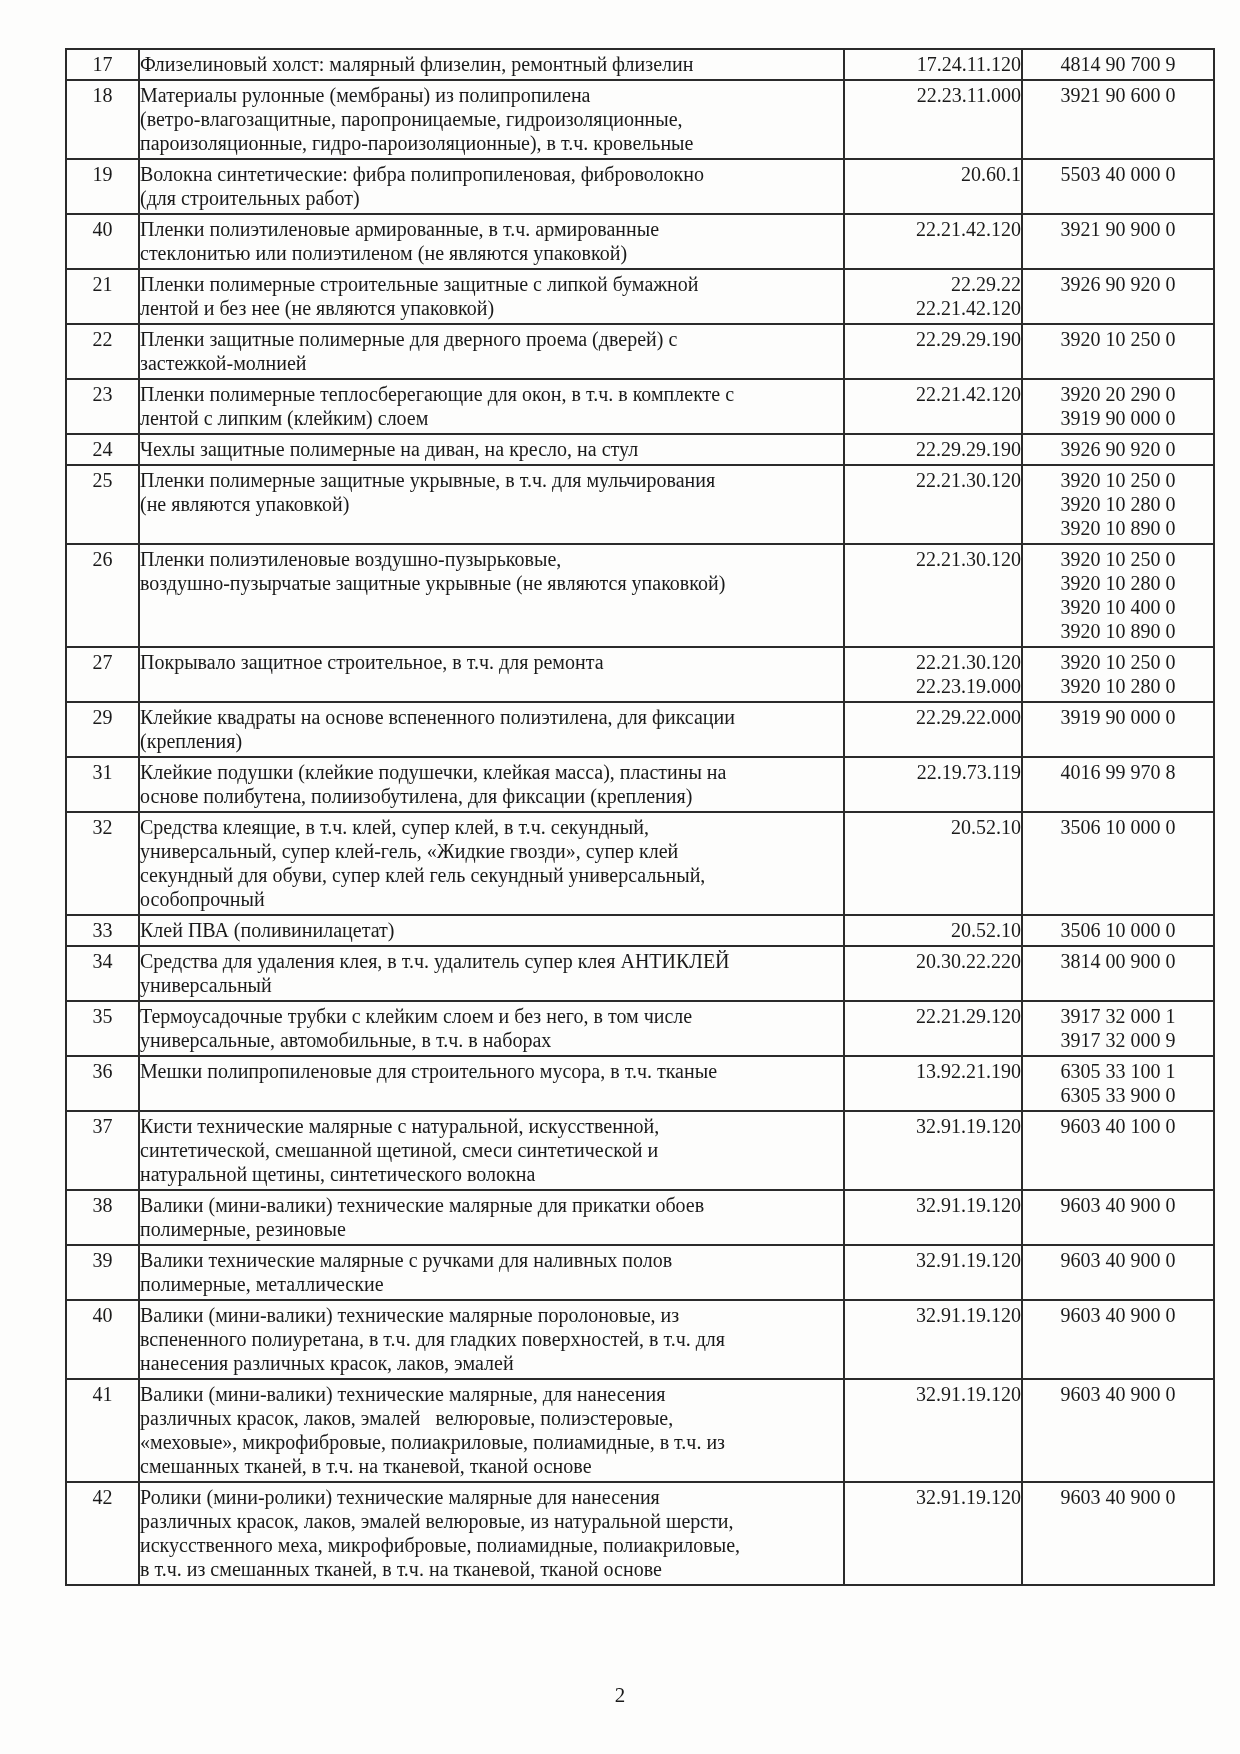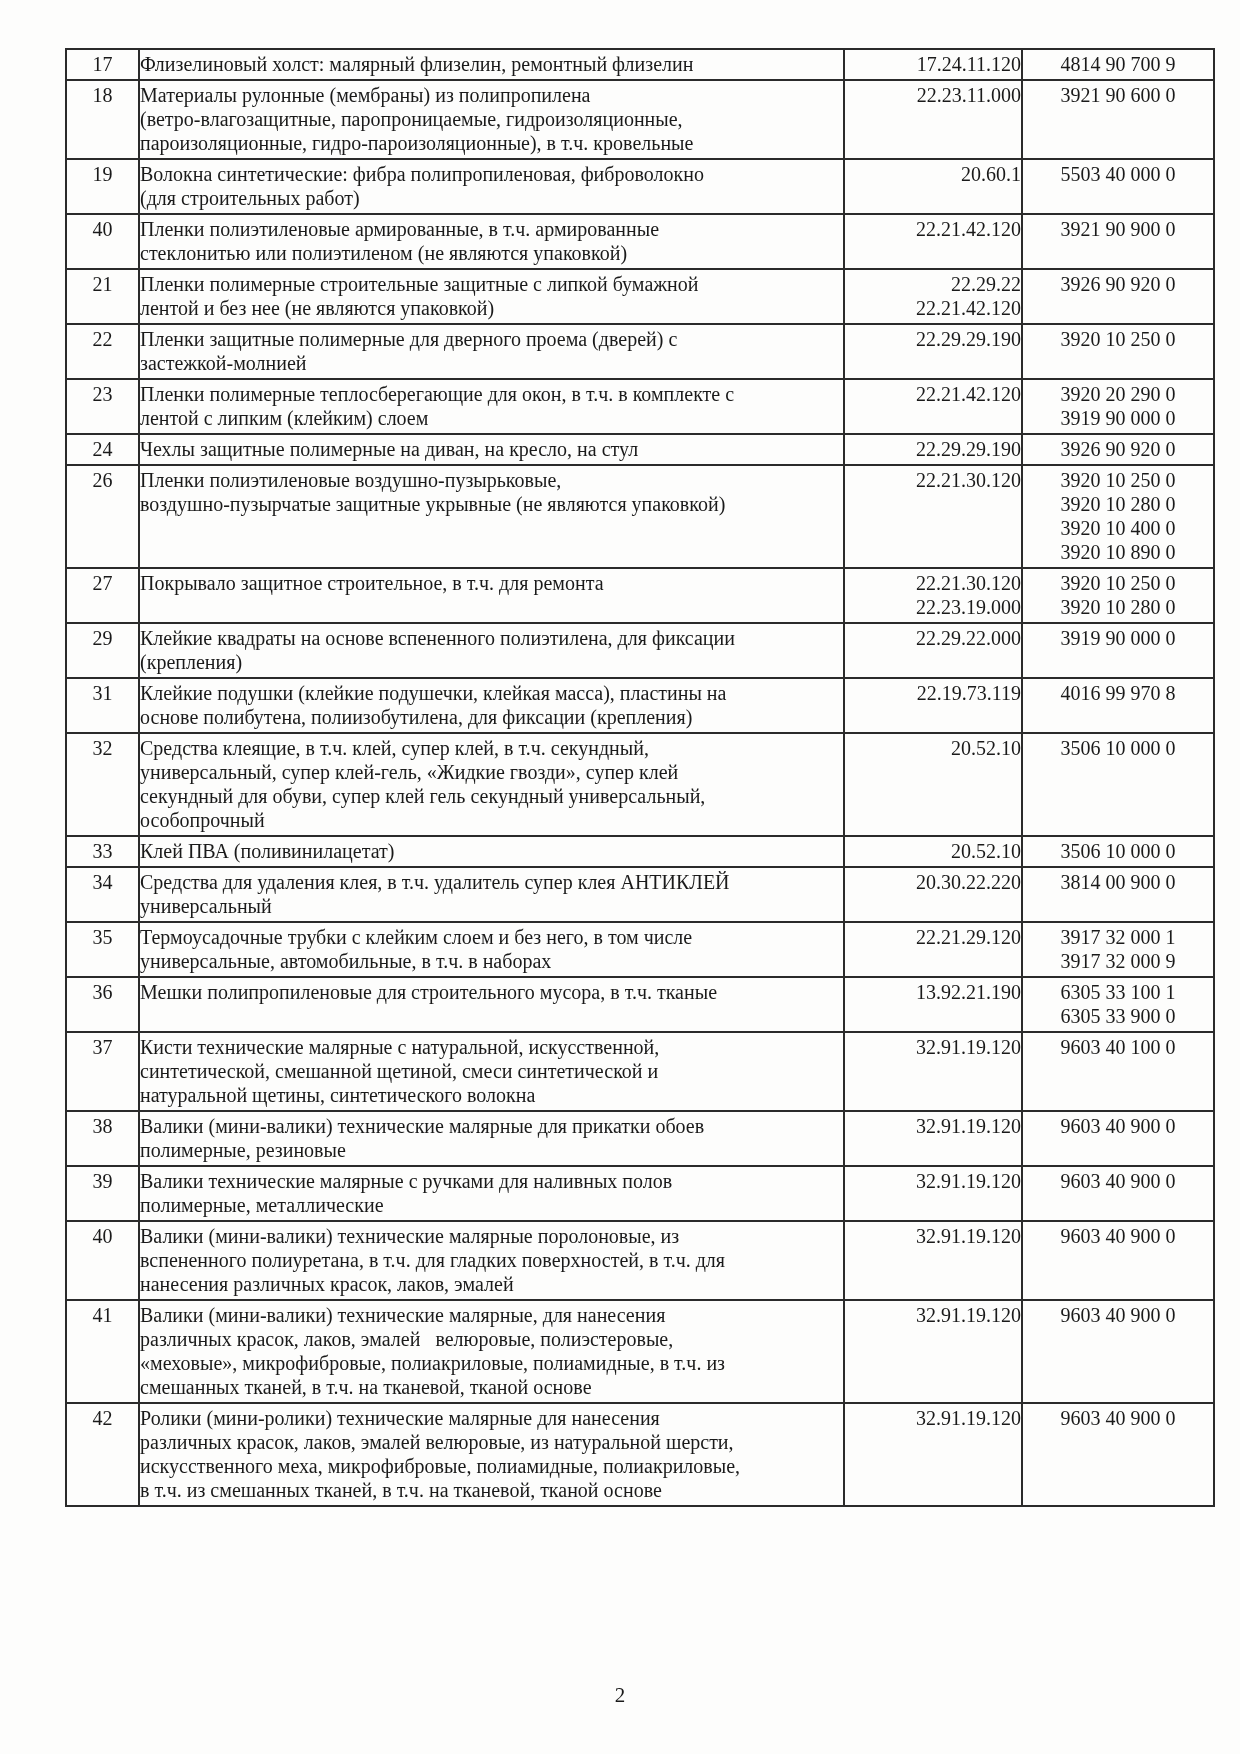--- a/index.html
+++ b/index.html
@@ -121,20 +121,29 @@
 3919 90 000 0</td>
   </tr>
 
   <tr>
     <td class="c-num">24</td>
     <td class="c-desc">Чехлы защитные полимерные на диван, на кресло, на стул</td>
     <td class="c-okpd">22.29.29.190</td>
     <td class="c-tnved">3926 90 920 0</td>
   </tr>
 
+  <tr>
+    <td class="c-num">25</td>
+    <td class="c-desc">Пленки полимерные защитные укрывные, в т.ч. для мульчирования
+(не являются упаковкой)</td>
+    <td class="c-okpd">22.21.30.120</td>
+    <td class="c-tnved">3920 10 250 0
+3920 10 280 0
+3920 10 890 0</td>
+  </tr>
 
   <tr>
     <td class="c-num">26</td>
     <td class="c-desc">Пленки полиэтиленовые воздушно-пузырьковые,
 воздушно-пузырчатые защитные укрывные (не являются упаковкой)</td>
     <td class="c-okpd">22.21.30.120</td>
     <td class="c-tnved">3920 10 250 0
 3920 10 280 0
 3920 10 400 0
 3920 10 890 0</td>

